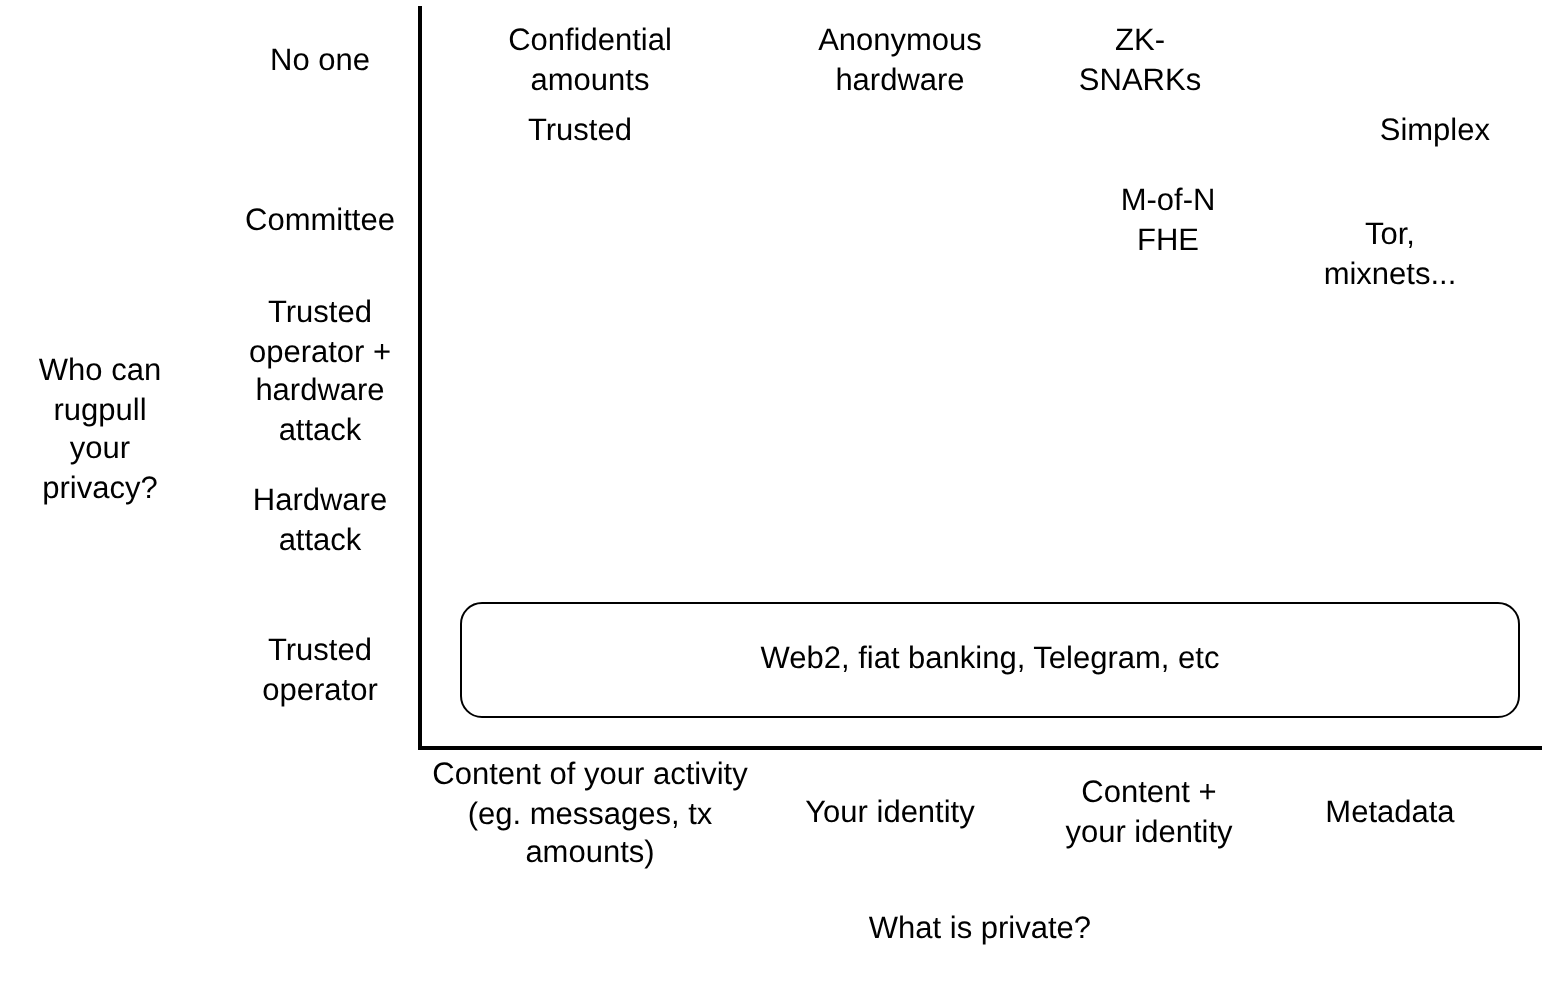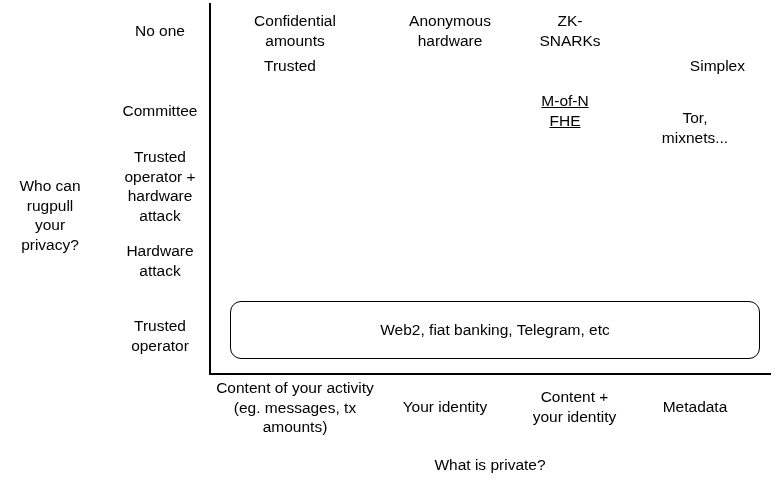--- a/index.html
+++ b/index.html
@@ -134,21 +134,21 @@
 operator</div>
 
   <div class="item" style="left:230px; top:11px; width:130px;">Confidential
 amounts</div>
   <div class="item" style="left:230px; top:56px; width:120px;">Trusted</div>
   <div class="item" style="left:385px; top:11px; width:130px;">Anonymous
 hardware</div>
   <div class="item" style="left:515px; top:11px; width:110px;">ZK-
 SNARKs</div>
   <div class="item" style="left:635px; top:56px; width:110px;text-align:right;">Simplex</div>
-  <div class="item" style="left:510px; top:91px; width:110px;text-decoration:underline;">M-of-N
+  <div class="item" style="left:529px; top:91px; width:110px;">M-of-N
 FHE</div>
   <div class="item" style="left:640px; top:108px; width:110px;">Tor,
 mixnets...</div>
 
   <div id="legacy-box">
     <div id="legacy-box-label">Web2, fiat banking, Telegram, etc</div>
   </div>
 
   <div class="xcat" style="left:210px; top:378px; width:170px;">Content of your activity
 (eg. messages, tx

